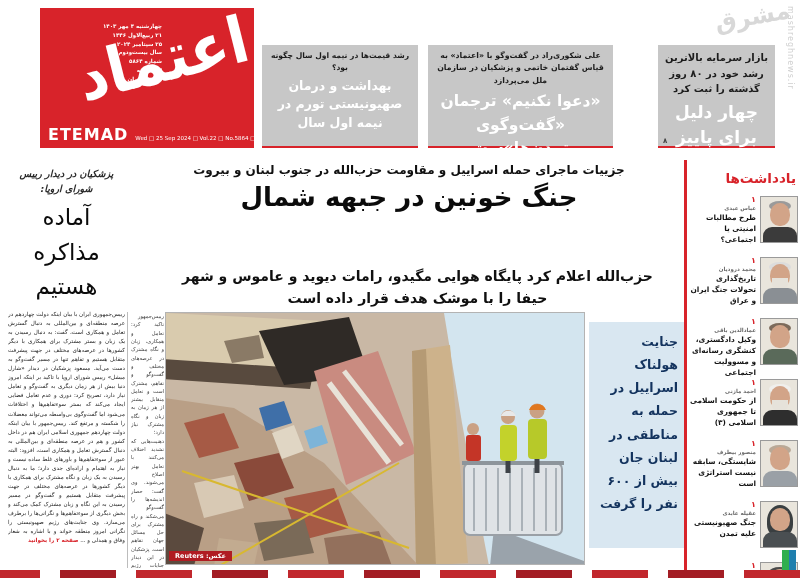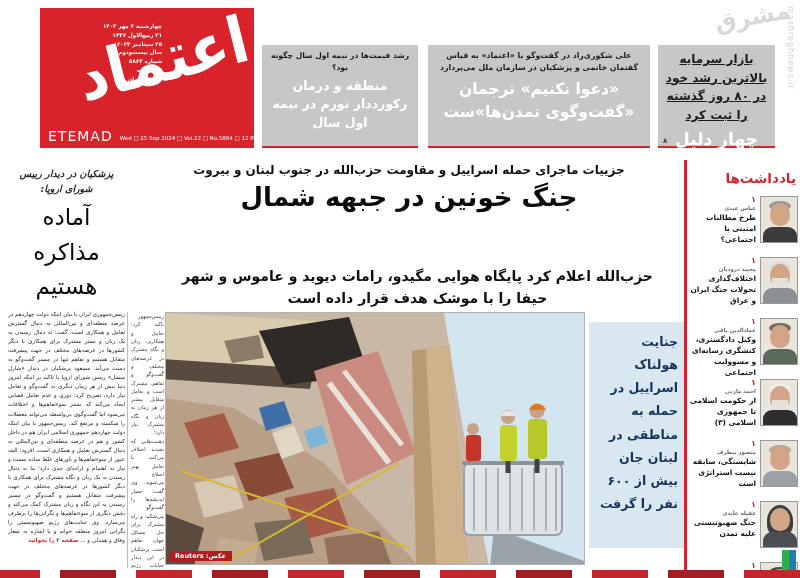--- a/index.html
+++ b/index.html
@@ -18,32 +18,32 @@
 
   
   .masthead { left:40px; top:8px; width:214px; height:140px; background:#d8232a; overflow:hidden; }
   .mast-logo { position:absolute; left:28px; top:8px; width:190px; text-align:center;
     color:#fff; font-size:58px; font-weight:bold; transform:rotate(-14deg) scaleY(1.1);
     line-height:1.5; }
   .mast-dates { position:absolute; left:56px; top:14px; width:66px; color:#fff;
     font-size:5.5px; line-height:1.6; font-weight:bold; text-align:right; }
   .mast-footer { position:absolute; left:8px; right:8px; bottom:4px; display:flex;
     align-items:flex-end; gap:7px; direction:ltr; color:#fff; }
-  .mast-en { font-size:14px; font-weight:normal; letter-spacing:1px; }
+  .mast-en { font-size:16px; font-weight:bold; letter-spacing:1px; }
   .mast-info { font-size:5.5px; padding-bottom:3px; white-space:nowrap; }
 
   
   .topbox { top:45px; background:#c7c7c7; border-bottom:2.5px solid #d8232a;
     padding:5px 5px 2px; text-align:center; }
   .topbox .kicker { font-weight:bold; color:#1c1c1c; }
   .topbox .head  { font-weight:bold; color:#ffffff; margin-top:3px; }
   .box-bourse  { left:658px; width:117px; height:103px; }
-  .box-bourse .kicker { font-size:12px; line-height:1.55;text-decoration:underline; }
+  .box-bourse .kicker { font-size:10px; line-height:1.55; }
   .box-bourse .head   { font-size:17px;  line-height:1.5; }
-  .box-shakouri { left:428px; width:222px; height:103px; }
+  .box-shakouri { left:428px; width:185px; height:103px; }
   .box-shakouri .kicker { font-size:7.8px; line-height:1.6; }
   .box-shakouri .head   { font-size:15.5px; line-height:1.5; }
   .box-health  { left:262px; width:156px; height:103px; }
   .box-health .kicker { font-size:7.6px; line-height:1.55; }
   .box-health .head   { font-size:12.5px; line-height:1.5; }
   .pagenum { position:absolute; left:5px; bottom:1px; font-size:7px; color:#444; font-weight:bold; }
 
   
   .lead-kicker { left:135px; top:163px; width:548px; text-align:center;
     font-size:12px; font-weight:bold; color:#111; }
@@ -134,21 +134,21 @@
   <div class="kicker">بازار سرمایه بالاترین رشد خود در ۸۰ روز گذشته را ثبت کرد</div>
   <div class="head">چهار دلیل برای پاییز سبز بورس</div>
   <div class="pagenum">۸</div>
 </div>
 <div class="abs topbox box-shakouri">
   <div class="kicker">علی شکوری‌راد در گفت‌وگو با «اعتماد» به قیاس گفتمان خاتمی و پزشکیان در سازمان ملل می‌پردازد</div>
   <div class="head">«دعوا نکنیم» ترجمان «گفت‌وگوی تمدن‌ها»ست</div>
 </div>
 <div class="abs topbox box-health">
   <div class="kicker">رشد قیمت‌ها در نیمه اول سال چگونه بود؟</div>
-  <div class="head">منطقه و درمان رکورددار تورم در نیمه اول سال</div>
+  <div class="head">بهداشت و درمان صهیونیستی تورم در نیمه اول سال</div>
 </div>
 
 <div class="abs lead-kicker">جزییات ماجرای حمله اسراییل و مقاومت حزب‌الله در جنوب لبنان و بیروت</div>
 <div class="abs lead-headline">جنگ خونین در جبهه شمال</div>
 <div class="abs lead-subhead">حزب‌الله اعلام کرد پایگاه هوایی مگیدو، رامات دیوید و عاموس و شهر حیفا را با موشک هدف قرار داده است</div>
 
 <div class="abs photo">
   <svg width="420" height="253" viewBox="0 0 420 253" xmlns="http://www.w3.org/2000/svg">
     <rect width="420" height="253" fill="#c9b8a5"></rect>
     <polygon points="280,0 420,0 420,253 325,253 298,110" fill="#d3e5ef"></polygon>
@@ -234,21 +234,21 @@
   <div class="note-item">
     <div class="note-photo" style="--hair:#dcdcdc;--shirt:#8a8f94">
         <i class="hair"></i>
         <i class="head-shape"></i>
         <i class="beard"></i>
         <i class="shoulders"></i>
       </div>
     <div class="note-text">
       <div class="note-tick">۱</div>
       <div class="note-author">محمد درودیان</div>
-      <div class="note-title">اختلاف‌گذاری تحولات جنگ ایران و عراق</div>
+      <div class="note-title">تاریخ‌گذاری تحولات جنگ ایران و عراق</div>
     </div>
   </div>
 
   <div class="note-item">
     <div class="note-photo" style="--hair:#7c6a5a;--shirt:#5a6a5a">
         <i class="hair"></i>
         <i class="head-shape"></i>
         <i class="shoulders"></i>
       </div>
     <div class="note-text">

